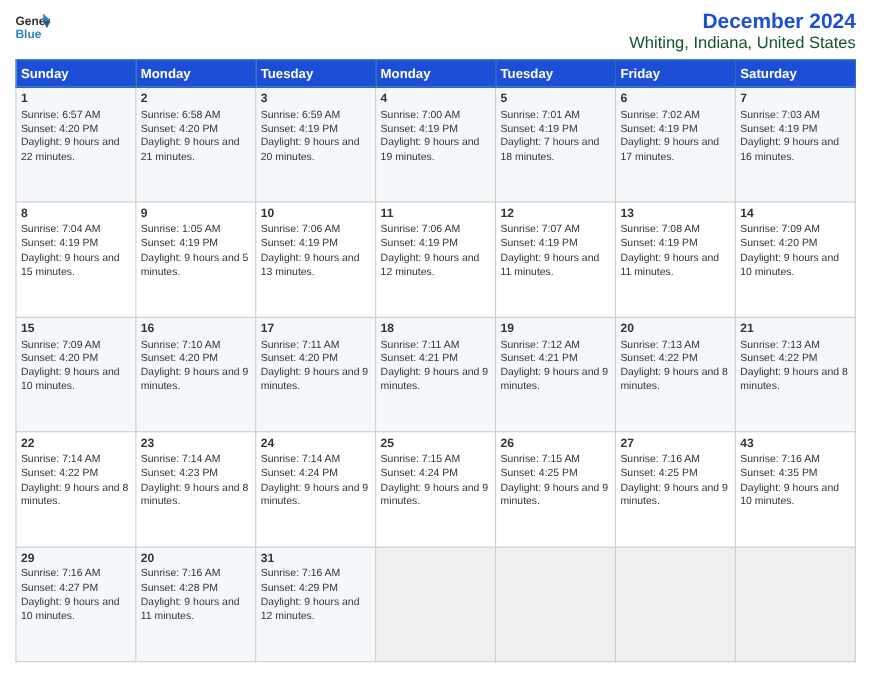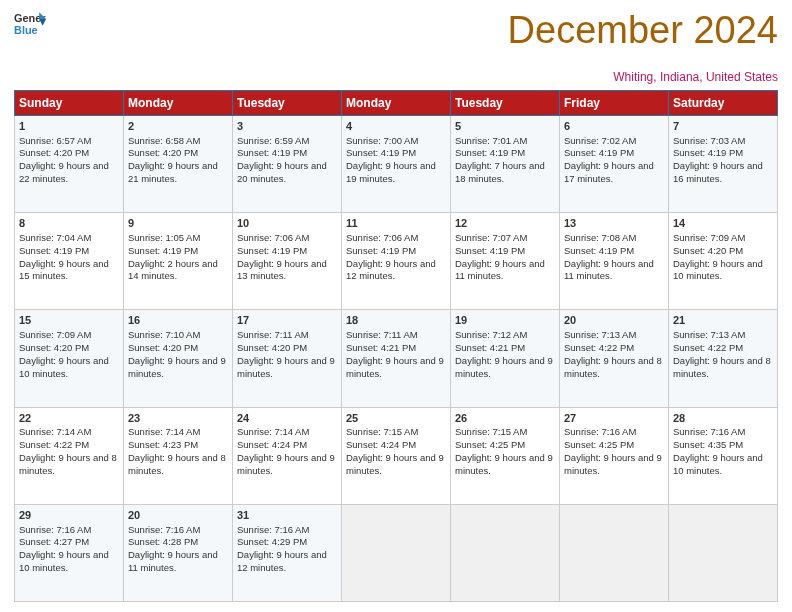--- a/index.html
+++ b/index.html
@@ -27,39 +27,38 @@
       display: flex;
       align-items: center;
       gap: 4px;
     }
     .logo-icon {
       width: 32px;
       height: 28px;
     }
     .title-block { text-align: right; }
     .month-title {
-      font-size: 38px;
-      font-weight: normal;
-      color: #a16207;
+      font-size: 19px;
+      font-weight: bold;
+      color: #1d4ed8;
       line-height: 1.1;
     }
     .location {
-      font-size: 12px;
-      color: #be185d;
-      margin-top: 18px;
+      font-size: 15px;
+      color: #14532d;
     }
     .calendar {
       flex: 1;
       border: 1px solid #ccc;
       border-collapse: collapse;
       width: 100%;
       table-layout: fixed;
     }
     .calendar th {
-      background: #b91c1c;
+      background: #1d4ed8;
       color: #fff;
       font-size: 12px;
       font-weight: bold;
       padding: 5px 4px;
       text-align: left;
       border: 1px solid #2574a9;
     }
     .calendar td {
       border: 1px solid #ccc;
       vertical-align: top;
@@ -117,21 +116,21 @@
           <td><span class="day-num">1</span><span>Sunrise: 6:57 AM</span><br><span>Sunset: 4:20 PM</span><br><span>Daylight: 9 hours and 22 minutes.</span></td>
           <td><span class="day-num">2</span><span>Sunrise: 6:58 AM</span><br><span>Sunset: 4:20 PM</span><br><span>Daylight: 9 hours and 21 minutes.</span></td>
           <td><span class="day-num">3</span><span>Sunrise: 6:59 AM</span><br><span>Sunset: 4:19 PM</span><br><span>Daylight: 9 hours and 20 minutes.</span></td>
           <td><span class="day-num">4</span><span>Sunrise: 7:00 AM</span><br><span>Sunset: 4:19 PM</span><br><span>Daylight: 9 hours and 19 minutes.</span></td>
           <td><span class="day-num">5</span><span>Sunrise: 7:01 AM</span><br><span>Sunset: 4:19 PM</span><br><span>Daylight: 7 hours and 18 minutes.</span></td>
           <td><span class="day-num">6</span><span>Sunrise: 7:02 AM</span><br><span>Sunset: 4:19 PM</span><br><span>Daylight: 9 hours and 17 minutes.</span></td>
           <td><span class="day-num">7</span><span>Sunrise: 7:03 AM</span><br><span>Sunset: 4:19 PM</span><br><span>Daylight: 9 hours and 16 minutes.</span></td>
         </tr>
         <tr>
           <td><span class="day-num">8</span><span>Sunrise: 7:04 AM</span><br><span>Sunset: 4:19 PM</span><br><span>Daylight: 9 hours and 15 minutes.</span></td>
-          <td><span class="day-num">9</span><span>Sunrise: 1:05 AM</span><br><span>Sunset: 4:19 PM</span><br><span>Daylight: 2 hours and 14 minutes.</span></td>
+          <td><span class="day-num">9</span><span>Sunrise: 1:05 AM</span><br><span>Sunset: 4:19 PM</span><br><span>Daylight: 9 hours and 5 minutes.</span></td>
           <td><span class="day-num">10</span><span>Sunrise: 7:06 AM</span><br><span>Sunset: 4:19 PM</span><br><span>Daylight: 9 hours and 13 minutes.</span></td>
           <td><span class="day-num">11</span><span>Sunrise: 7:06 AM</span><br><span>Sunset: 4:19 PM</span><br><span>Daylight: 9 hours and 12 minutes.</span></td>
           <td><span class="day-num">12</span><span>Sunrise: 7:07 AM</span><br><span>Sunset: 4:19 PM</span><br><span>Daylight: 9 hours and 11 minutes.</span></td>
           <td><span class="day-num">13</span><span>Sunrise: 7:08 AM</span><br><span>Sunset: 4:19 PM</span><br><span>Daylight: 9 hours and 11 minutes.</span></td>
           <td><span class="day-num">14</span><span>Sunrise: 7:09 AM</span><br><span>Sunset: 4:20 PM</span><br><span>Daylight: 9 hours and 10 minutes.</span></td>
         </tr>
         <tr>
           <td><span class="day-num">15</span><span>Sunrise: 7:09 AM</span><br><span>Sunset: 4:20 PM</span><br><span>Daylight: 9 hours and 10 minutes.</span></td>
           <td><span class="day-num">16</span><span>Sunrise: 7:10 AM</span><br><span>Sunset: 4:20 PM</span><br><span>Daylight: 9 hours and 9 minutes.</span></td>
           <td><span class="day-num">17</span><span>Sunrise: 7:11 AM</span><br><span>Sunset: 4:20 PM</span><br><span>Daylight: 9 hours and 9 minutes.</span></td>
@@ -140,21 +139,21 @@
           <td><span class="day-num">20</span><span>Sunrise: 7:13 AM</span><br><span>Sunset: 4:22 PM</span><br><span>Daylight: 9 hours and 8 minutes.</span></td>
           <td><span class="day-num">21</span><span>Sunrise: 7:13 AM</span><br><span>Sunset: 4:22 PM</span><br><span>Daylight: 9 hours and 8 minutes.</span></td>
         </tr>
         <tr>
           <td><span class="day-num">22</span><span>Sunrise: 7:14 AM</span><br><span>Sunset: 4:22 PM</span><br><span>Daylight: 9 hours and 8 minutes.</span></td>
           <td><span class="day-num">23</span><span>Sunrise: 7:14 AM</span><br><span>Sunset: 4:23 PM</span><br><span>Daylight: 9 hours and 8 minutes.</span></td>
           <td><span class="day-num">24</span><span>Sunrise: 7:14 AM</span><br><span>Sunset: 4:24 PM</span><br><span>Daylight: 9 hours and 9 minutes.</span></td>
           <td><span class="day-num">25</span><span>Sunrise: 7:15 AM</span><br><span>Sunset: 4:24 PM</span><br><span>Daylight: 9 hours and 9 minutes.</span></td>
           <td><span class="day-num">26</span><span>Sunrise: 7:15 AM</span><br><span>Sunset: 4:25 PM</span><br><span>Daylight: 9 hours and 9 minutes.</span></td>
           <td><span class="day-num">27</span><span>Sunrise: 7:16 AM</span><br><span>Sunset: 4:25 PM</span><br><span>Daylight: 9 hours and 9 minutes.</span></td>
-          <td><span class="day-num">28</span><span>Sunrise: 7:16 AM</span><br><span>Sunset: 4:35 PM</span><br><span>Daylight: 9 hours and 10 minutes.</span></td>
+          <td><span class="day-num">43</span><span>Sunrise: 7:16 AM</span><br><span>Sunset: 4:35 PM</span><br><span>Daylight: 9 hours and 10 minutes.</span></td>
         </tr>
         <tr>
           <td><span class="day-num">29</span><span>Sunrise: 7:16 AM</span><br><span>Sunset: 4:27 PM</span><br><span>Daylight: 9 hours and 10 minutes.</span></td>
           <td><span class="day-num">20</span><span>Sunrise: 7:16 AM</span><br><span>Sunset: 4:28 PM</span><br><span>Daylight: 9 hours and 11 minutes.</span></td>
           <td><span class="day-num">31</span><span>Sunrise: 7:16 AM</span><br><span>Sunset: 4:29 PM</span><br><span>Daylight: 9 hours and 12 minutes.</span></td>
           <td class="empty-cell"></td>
           <td class="empty-cell"></td>
           <td class="empty-cell"></td>
           <td class="empty-cell"></td>
         </tr>

